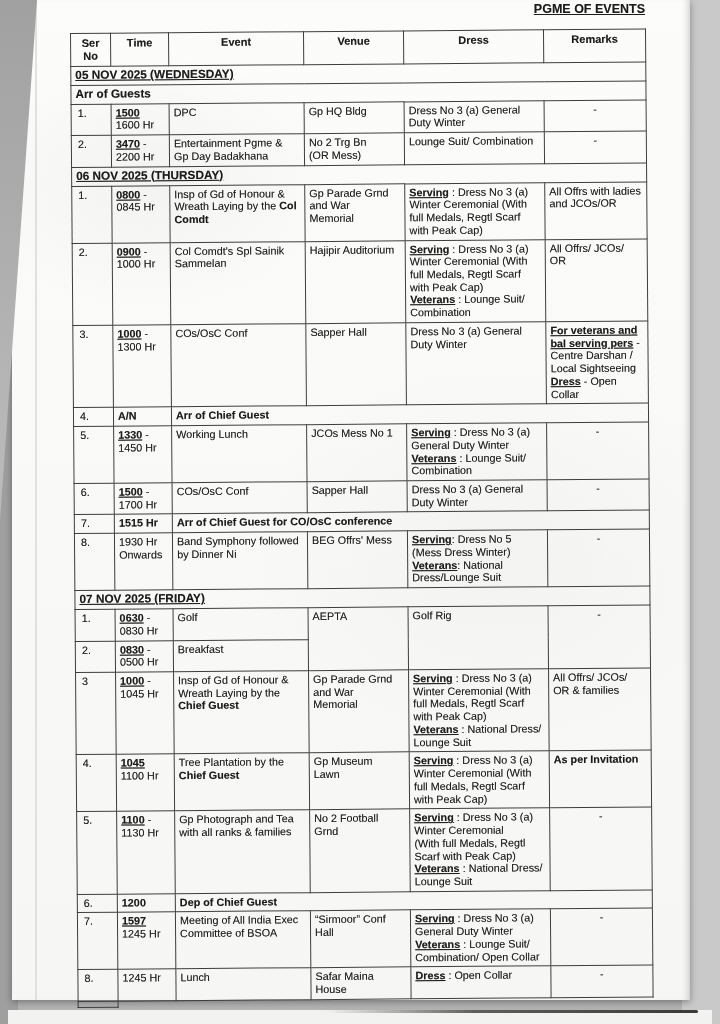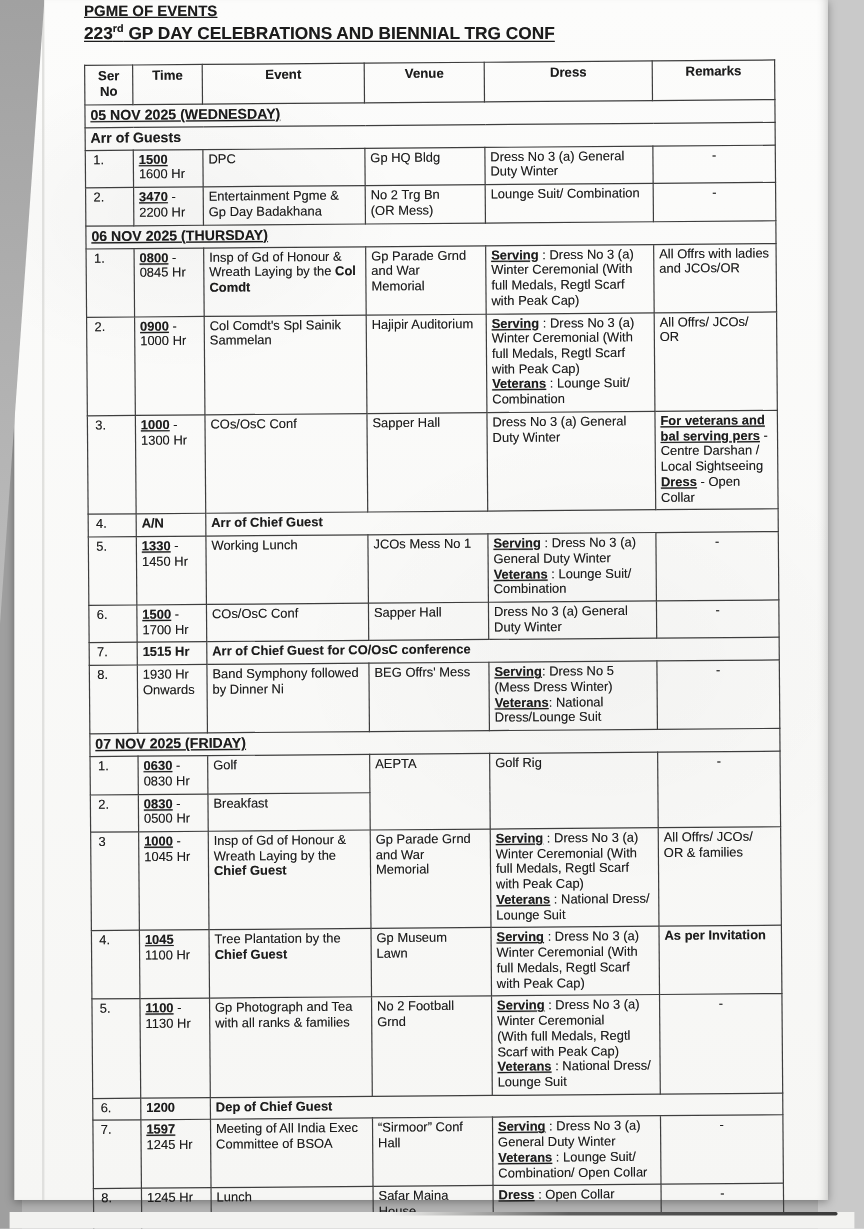--- a/index.html
+++ b/index.html
@@ -34,21 +34,21 @@
     clip-path:polygon(0 0,100% 0,0 100%);
   }
   .second-page{
     position:absolute;left:8px;right:8px;top:1010px;height:14px;
     background:#f2f2f0;z-index:2;
   }
   .second-page::before{
     content:'';position:absolute;top:0;left:45%;right:2%;height:3px;border-radius:3px;
     background:linear-gradient(90deg,rgba(60,60,60,0),rgba(45,45,45,.75) 40%,rgba(25,25,25,.85));
   }
-  .titles{width:575px;margin:2px 0 16px 58px;text-align:left;line-height:1.18;}
+  .titles{width:575px;margin:2px 0 16px 58px;text-align:right;line-height:1.18;}
   .t1{font-size:12.5px;font-weight:bold;text-decoration:underline;}
   .t2{font-size:14.4px;font-weight:bold;text-decoration:underline;margin-top:2px;}
   .t2 sup{font-size:9px;}
   .t3{font-size:14px;font-weight:bold;text-decoration:underline;margin-top:1px;}
   table.events{
     margin:6px 0 0 58px;width:575px;border-collapse:collapse;table-layout:fixed;
     transform:rotate(-0.45deg);transform-origin:0 0;
     font-size:10.8px;line-height:1.18;
   }
   .events th,.events td{
@@ -65,21 +65,20 @@
   .b{font-weight:bold;}
   .u{text-decoration:underline;font-weight:bold;}
 </style>
 </head>
 <body>
 
 <div class="paper">
   <div class="crease"></div>
   <div class="titles">
     <div class="t1"><span>PGME OF EVENTS</span></div>
-    <div class="t2"><span>223</span><sup>rd</sup><span> GP DAY CELEBRATIONS AND BIENNIAL TRG CONF</span></div>
   </div>
   <table class="events">
     <colgroup>
       <col style="width:40px">
         <col style="width:58px">
         <col style="width:135px">
       <col style="width:100px">
         <col style="width:140px">
         <col style="width:102px">
     </colgroup>

